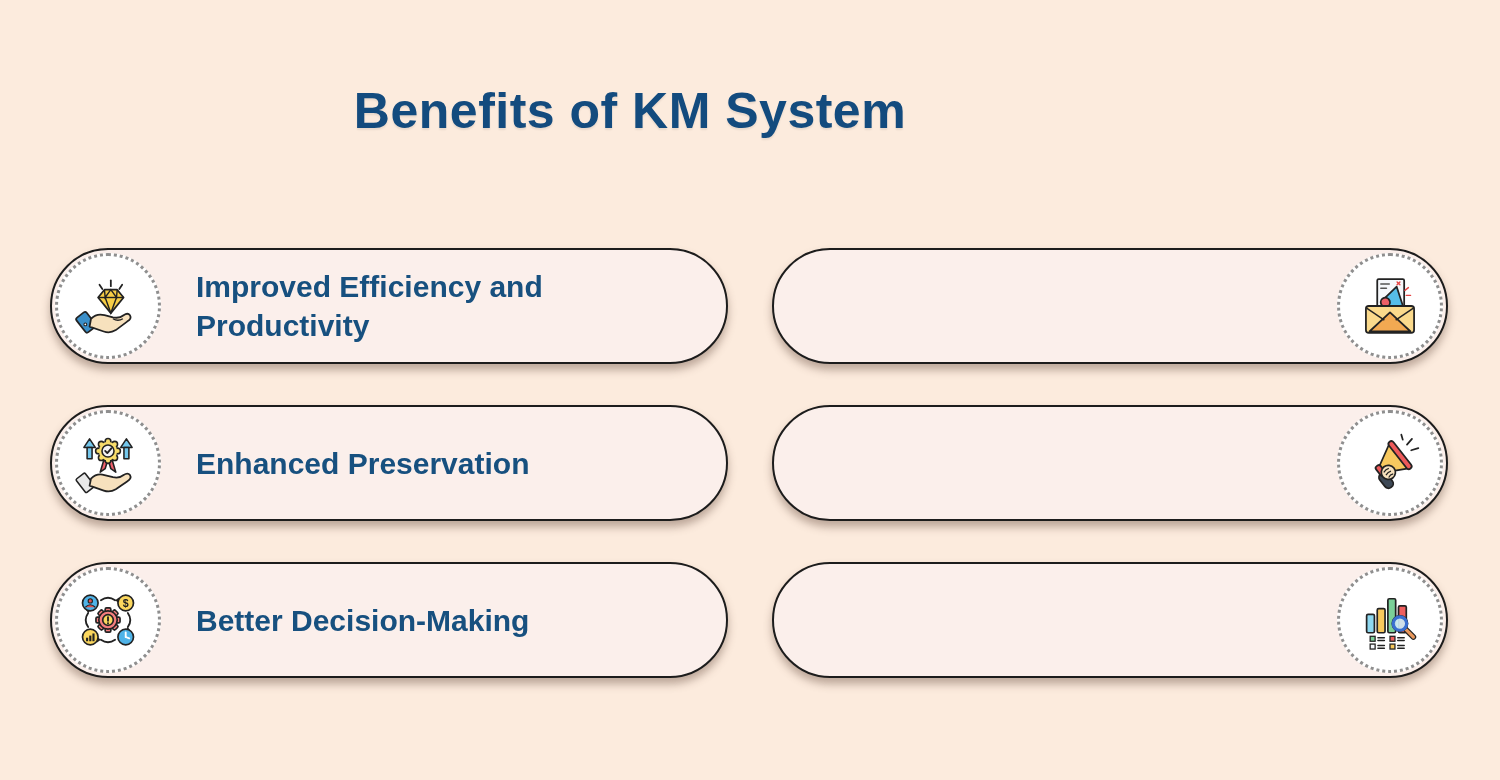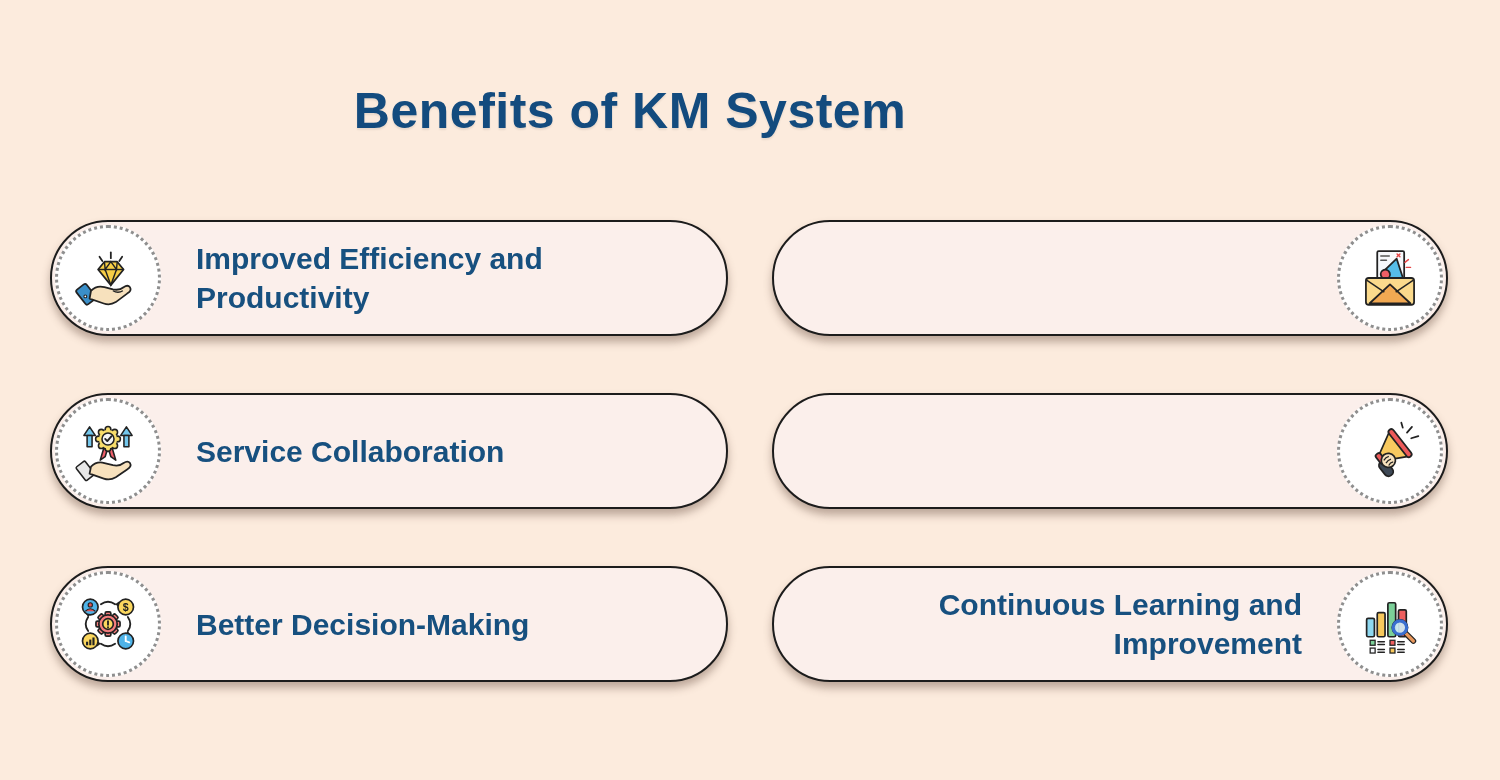--- a/index.html
+++ b/index.html
@@ -24,24 +24,24 @@
     top:82px;left:0;width:1260px;
     text-align:center;
     font-size:50px;
     font-weight:700;
     letter-spacing:0.5px;
     color:var(--title-color);
     text-shadow:0 2px 2px rgba(0,0,0,0.08);
   }
   .cards{
     position:absolute;
-    left:50px;top:220px;
+    left:50px;top:248px;
     display:grid;
     grid-template-columns:678px 676px;
-    gap:57px 44px;
+    gap:41px 44px;
   }
   .card{
     position:relative;
     height:116px;
     background:var(--card-bg);
     border:2px solid var(--card-border);
     border-radius:58px;
     box-shadow:0 6px 9px rgba(110,85,70,0.45);
     display:flex;
     align-items:center;
@@ -150,21 +150,21 @@
           <circle cx="34.5" cy="31" r="4"></circle>
           <circle cx="38.5" cy="21.5" r="4"></circle>
           <circle cx="48" cy="31" r="13" stroke="none"></circle>
         </g>
         <circle cx="48" cy="31" r="8.5" fill="#F4F4F4" stroke="#222" stroke-width="2.2"></circle>
         <polyline points="44,31 47,34 53,27" fill="none" stroke="#222" stroke-width="2.6" stroke-linecap="round" stroke-linejoin="round"></polyline>
         <rect x="8" y="64" width="16" height="24" rx="2" transform="rotate(-38 16 76)" fill="#E8E8E8" stroke="#222" stroke-width="2.2"></rect>
         <path d="M24,70 q8,-8 19,-5 l12,3 q9,2 15,-3 q6,-4 9,0 q3,5 -4,9 L59,85 q-8,5 -17,2 l-20,-7 z" fill="#F7E1BD" stroke="#222" stroke-width="2.5" stroke-linejoin="round"></path>
       </svg>
     </div>
-    <div class="card-label">Service Collaboration</div>
+    <div class="card-label">Enhanced Preservation</div>
   </div>
 
   <div class="card right">
     <div class="icon-circle">
       <svg viewBox="0 0 96 96">
         <g transform="rotate(-38 48 48)">
           <rect x="22" y="52" width="13" height="24" rx="6" fill="#3E4956" stroke="#222" stroke-width="2.5"></rect>
           <polygon points="34,42 64,26 64,70 34,54" fill="#F8C95F" stroke="#222" stroke-width="2.5" stroke-linejoin="round"></polygon>
           <rect x="62" y="24" width="8" height="48" rx="4" fill="#EE5A5A" stroke="#222" stroke-width="2.5"></rect>
           <rect x="27" y="40" width="8" height="16" rx="3" fill="#EE5A5A" stroke="#222" stroke-width="2.5"></rect>
@@ -254,16 +254,15 @@
           <line x1="31" y1="77" x2="40" y2="77"></line>
           <line x1="59" y1="73" x2="68" y2="73"></line>
           <line x1="59" y1="77" x2="68" y2="77"></line>
           <line x1="31" y1="84" x2="40" y2="84"></line>
           <line x1="31" y1="88" x2="40" y2="88"></line>
           <line x1="59" y1="84" x2="68" y2="84"></line>
           <line x1="59" y1="88" x2="68" y2="88"></line>
         </g>
       </svg>
     </div>
-    <div class="card-label">Continuous Learning and Improvement</div>
   </div>
 
 </div>
 
 </body></html>

